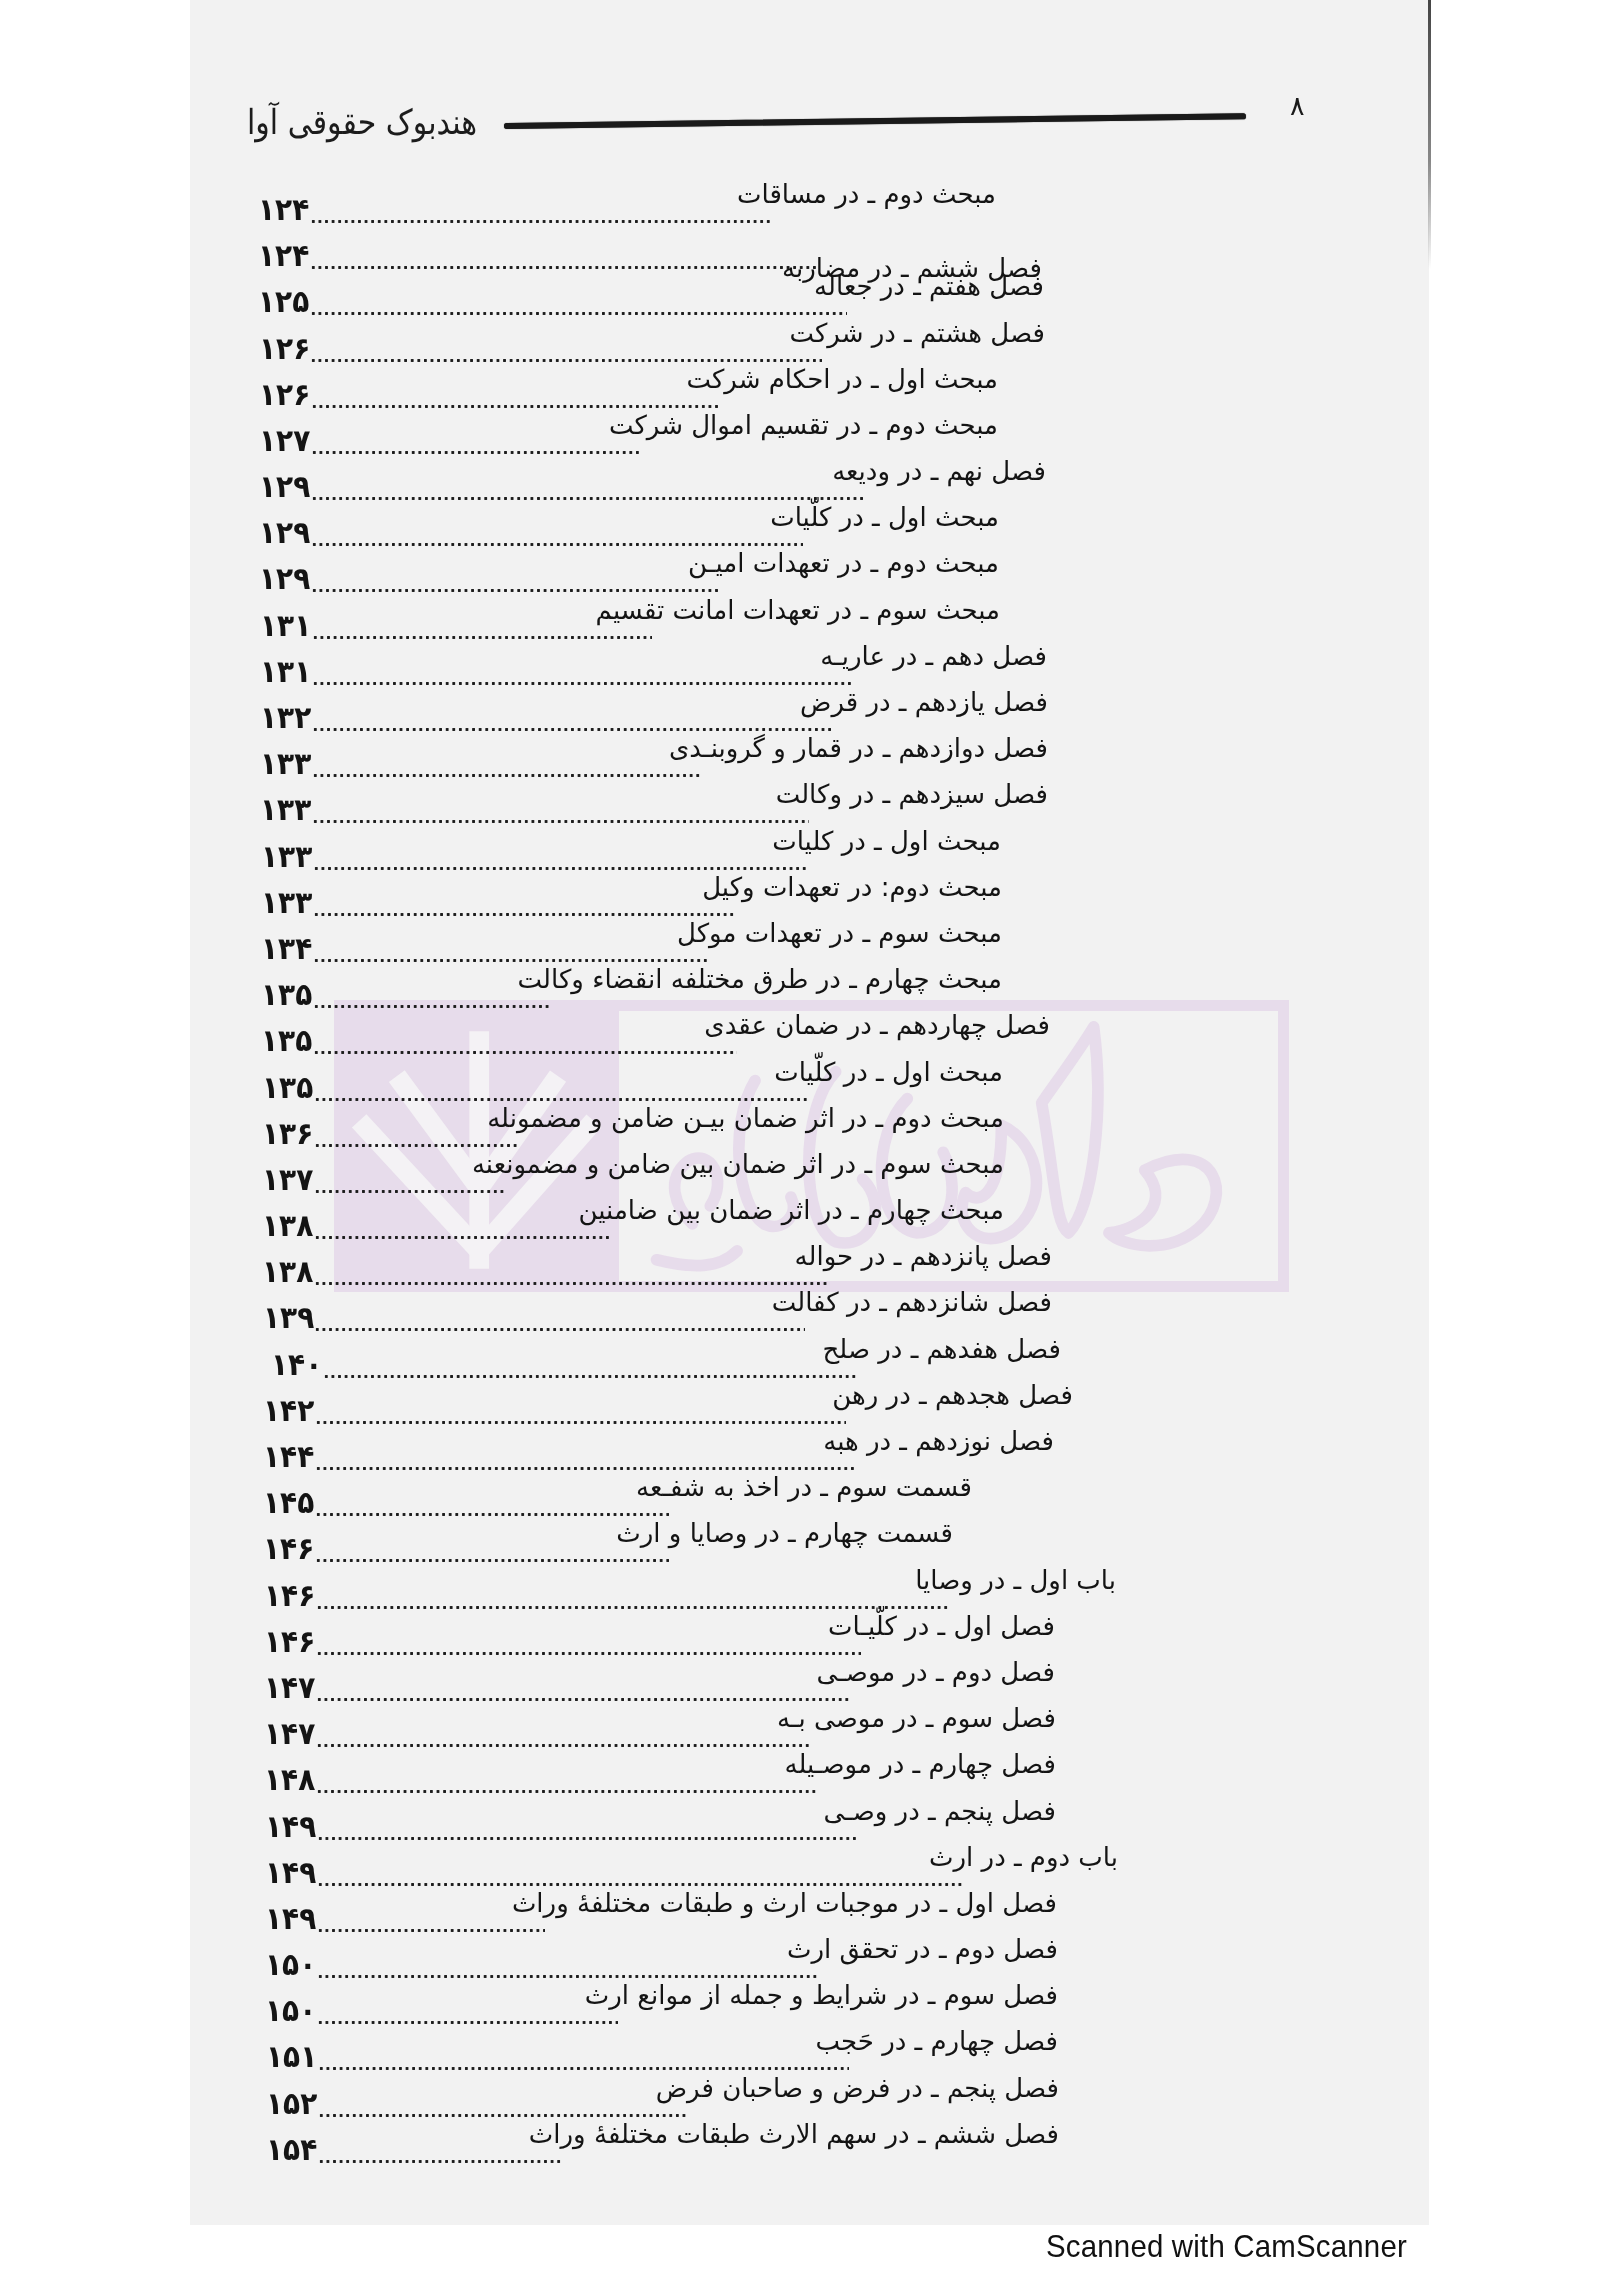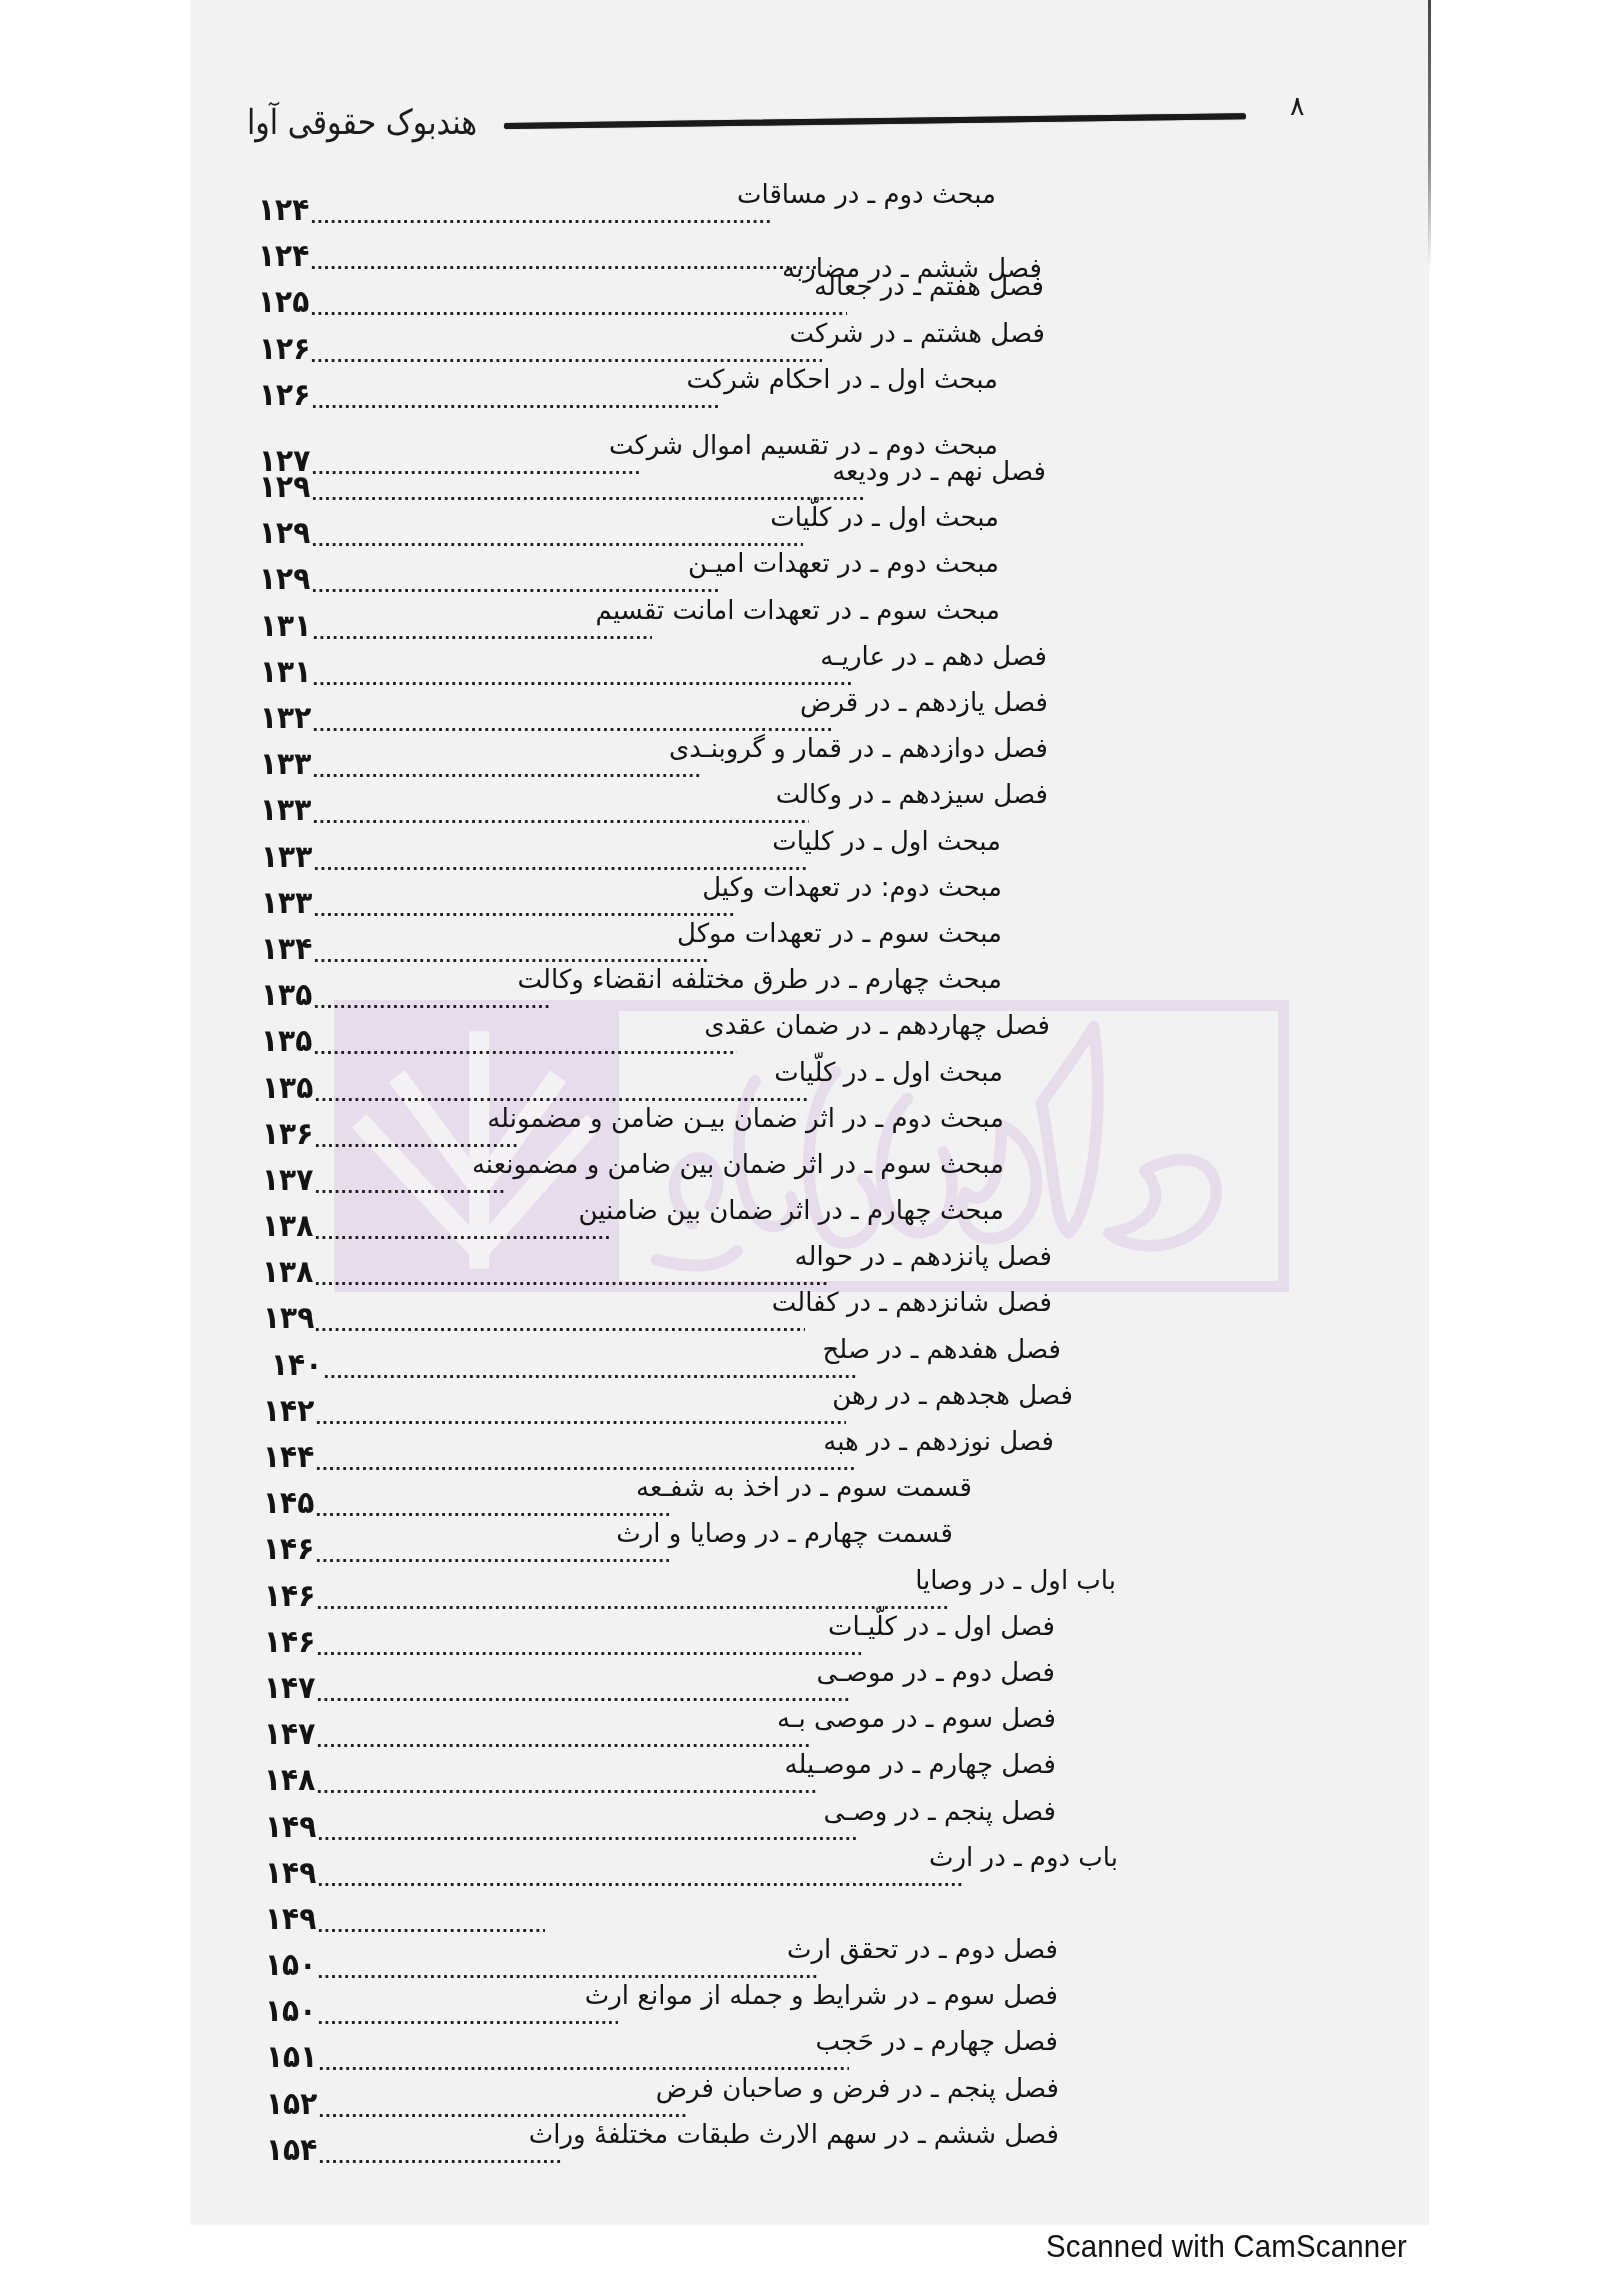--- a/index.html
+++ b/index.html
@@ -187,21 +187,21 @@
     <div class="toc-row" style="top: 328px;">
       <span class="toc-page" style="left: 259px; top: 5.4px;">۱۲۶</span>
       <span class="toc-leader" style="left: 310px; top: 29.6px; width: 512px;"></span>
       <span class="toc-title" style="right: 537px; top: -12.5px;">فصل هشتم ـ در شرکت</span>
     </div>
     <div class="toc-row" style="top: 374px;">
       <span class="toc-page" style="left: 259px; top: 5.4px;">۱۲۶</span>
       <span class="toc-leader" style="left: 311px; top: 29.6px; width: 409px;"></span>
       <span class="toc-title" style="right: 584px; top: -12.5px;">مبحث اول ـ در احکام شرکت</span>
     </div>
-    <div class="toc-row" style="top: 440px;">
+    <div class="toc-row" style="top: 420px;">
       <span class="toc-page" style="left: 259px; top: 5.4px;">۱۲۷</span>
       <span class="toc-leader" style="left: 311px; top: 29.6px; width: 331px;"></span>
       <span class="toc-title" style="right: 584px; top: -12.5px;">مبحث دوم ـ در تقسیم اموال شرکت</span>
     </div>
     <div class="toc-row" style="top: 466px;">
       <span class="toc-page" style="left: 259px; top: 5.4px;">۱۲۹</span>
       <span class="toc-leader" style="left: 311px; top: 29.6px; width: 554px;"></span>
       <span class="toc-title" style="right: 536px; top: -12.5px;">فصل نهم ـ در ودیعه</span>
     </div>
     <div class="toc-row" style="top: 512px;">
@@ -350,20 +350,21 @@
       <span class="toc-title" style="right: 526px; top: -12.5px;">فصل پنجم ـ در وصـی</span>
     </div>
     <div class="toc-row" style="top: 1852px;">
       <span class="toc-page" style="left: 265px; top: 5.4px;">۱۴۹</span>
       <span class="toc-leader" style="left: 317px; top: 29.6px; width: 645px;"></span>
       <span class="toc-title" style="right: 464px; top: -12.5px;">باب دوم ـ در ارث</span>
     </div>
     <div class="toc-row" style="top: 1898px;">
       <span class="toc-page" style="left: 265px; top: 5.4px;">۱۴۹</span>
       <span class="toc-leader" style="left: 317px; top: 29.6px; width: 228px;"></span>
+      <span class="toc-title" style="right: 525px; top: -12.5px;">فصل اول ـ در موجبات ارث و طبقات مختلفهٔ وراث</span>
     </div>
     <div class="toc-row" style="top: 1944px;">
       <span class="toc-page" style="left: 265px; top: 5.4px;">۱۵۰</span>
       <span class="toc-leader" style="left: 317px; top: 29.6px; width: 502px;"></span>
       <span class="toc-title" style="right: 524px; top: -12.5px;">فصل دوم ـ در تحقق ارث</span>
     </div>
     <div class="toc-row" style="top: 1990px;">
       <span class="toc-page" style="left: 265px; top: 5.4px;">۱۵۰</span>
       <span class="toc-leader" style="left: 317px; top: 29.6px; width: 301px;"></span>
       <span class="toc-title" style="right: 524px; top: -12.5px;">فصل سوم ـ در شرایط و جمله از موانع ارث</span>

